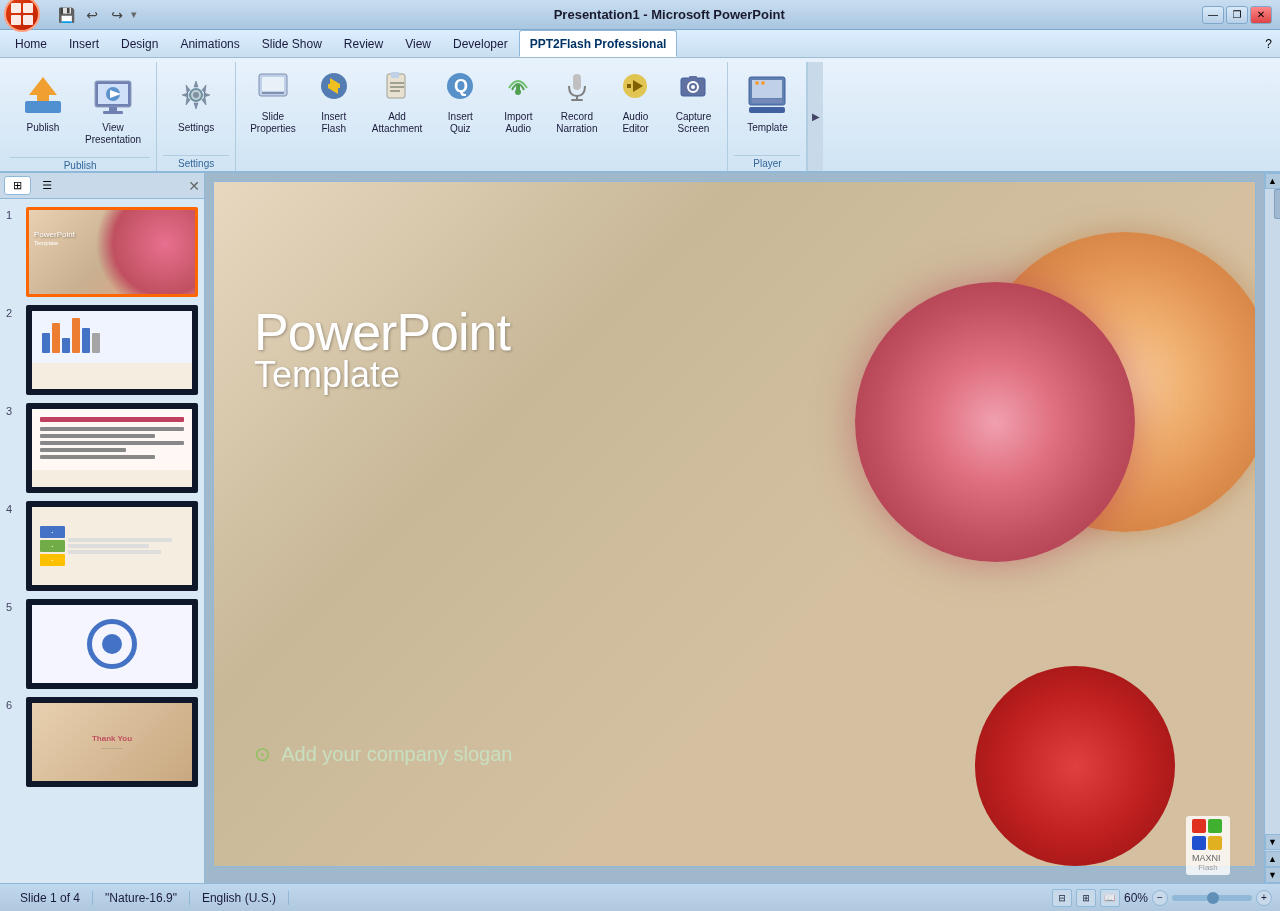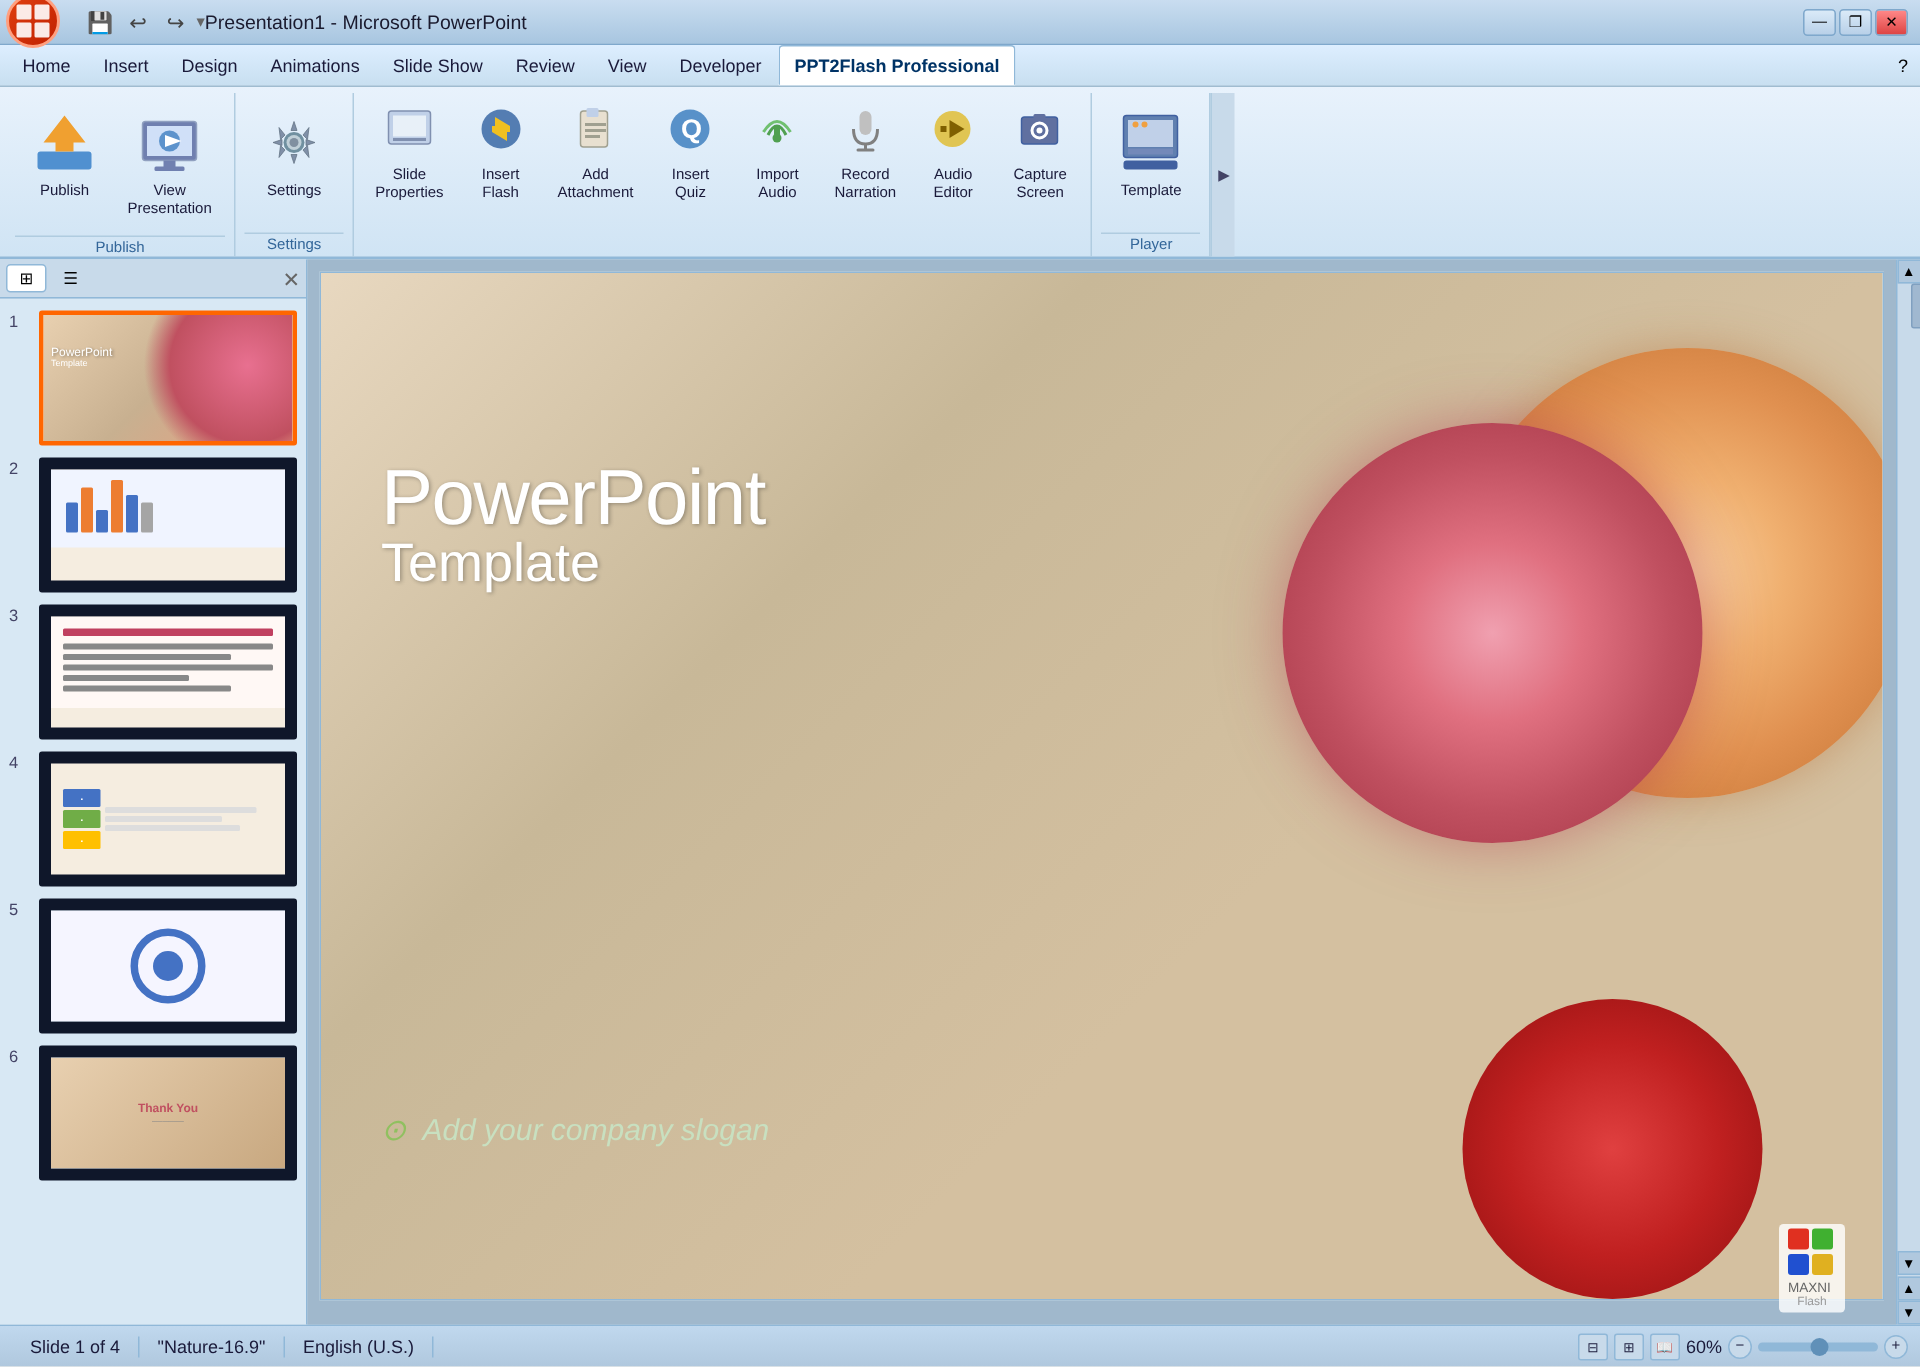--- a/index.html
+++ b/index.html
@@ -28,21 +28,21 @@
     .qat { display: flex; align-items: center; gap: 3px; margin-left: 48px; }
     .qat-btn {
       width: 22px; height: 22px;
       background: transparent;
       border: 1px solid transparent;
       border-radius: 3px;
       cursor: pointer;
       display: flex; align-items: center; justify-content: center;
       font-size: 14px; color: #444;
     }
-    .title-text { flex: 1; text-align: left; font-size: 13px; color: #1a1a2e; font-weight: normal; }
+    .title-text { flex: 1; text-align: center; font-size: 13px; color: #1a1a2e; font-weight: bold; }
     .window-controls { display: flex; gap: 2px; }
     .win-btn { width: 22px; height: 18px; border: 1px solid #7fa8cc; background: linear-gradient(to bottom, #daeaf8, #b8d0e8); border-radius: 3px; cursor: pointer; display: flex; align-items: center; justify-content: center; font-size: 10px; }
     .win-btn.close { background: linear-gradient(to bottom, #f88, #d44); }
 
     
     .menu-bar {
       height: 28px;
       background: linear-gradient(to bottom, #ddeeff, #c8dff0);
       display: flex;
       align-items: stretch;
@@ -169,21 +169,21 @@
       display: flex;
       align-items: flex-start;
       gap: 6px;
       cursor: pointer;
     }
     .slide-num { font-size: 11px; color: #446; min-width: 14px; padding-top: 2px; }
     .slide-thumb {
       flex: 1;
       height: 90px;
       background: #f5ede0;
-      border: 8px solid #0f172a;
+      border: 6px solid #0f172a;
       border-radius: 2px;
       overflow: hidden;
       position: relative;
     }
     .slide-item.selected .slide-thumb { border-color: #ff6600; border-width: 3px; }
     .thumb-chart { background: #f0f4ff; padding: 6px; }
     .thumb-text { background: #fff8f5; padding: 6px; }
 
     
     .content-area {
@@ -237,21 +237,20 @@
       color: white;
       text-shadow: 1px 1px 3px rgba(0,0,0,0.3);
     }
     .slide-main-title { font-size: 52px; font-weight: 300; letter-spacing: -1px; }
     .slide-sub-title { font-size: 36px; font-weight: 300; margin-top: -8px; }
     .slide-slogan {
       position: absolute;
       left: 40px; bottom: 100px;
       color: #c8e0c0;
       font-size: 20px;
-      font-style: italic;
     }
     .slogan-bullet { color: #90c060; margin-right: 6px; }
 
     .notes-area {
       height: 55px;
       background: white;
       border: 1px solid #90b8d8;
       display: flex;
       align-items: center;
       padding: 8px 12px;

